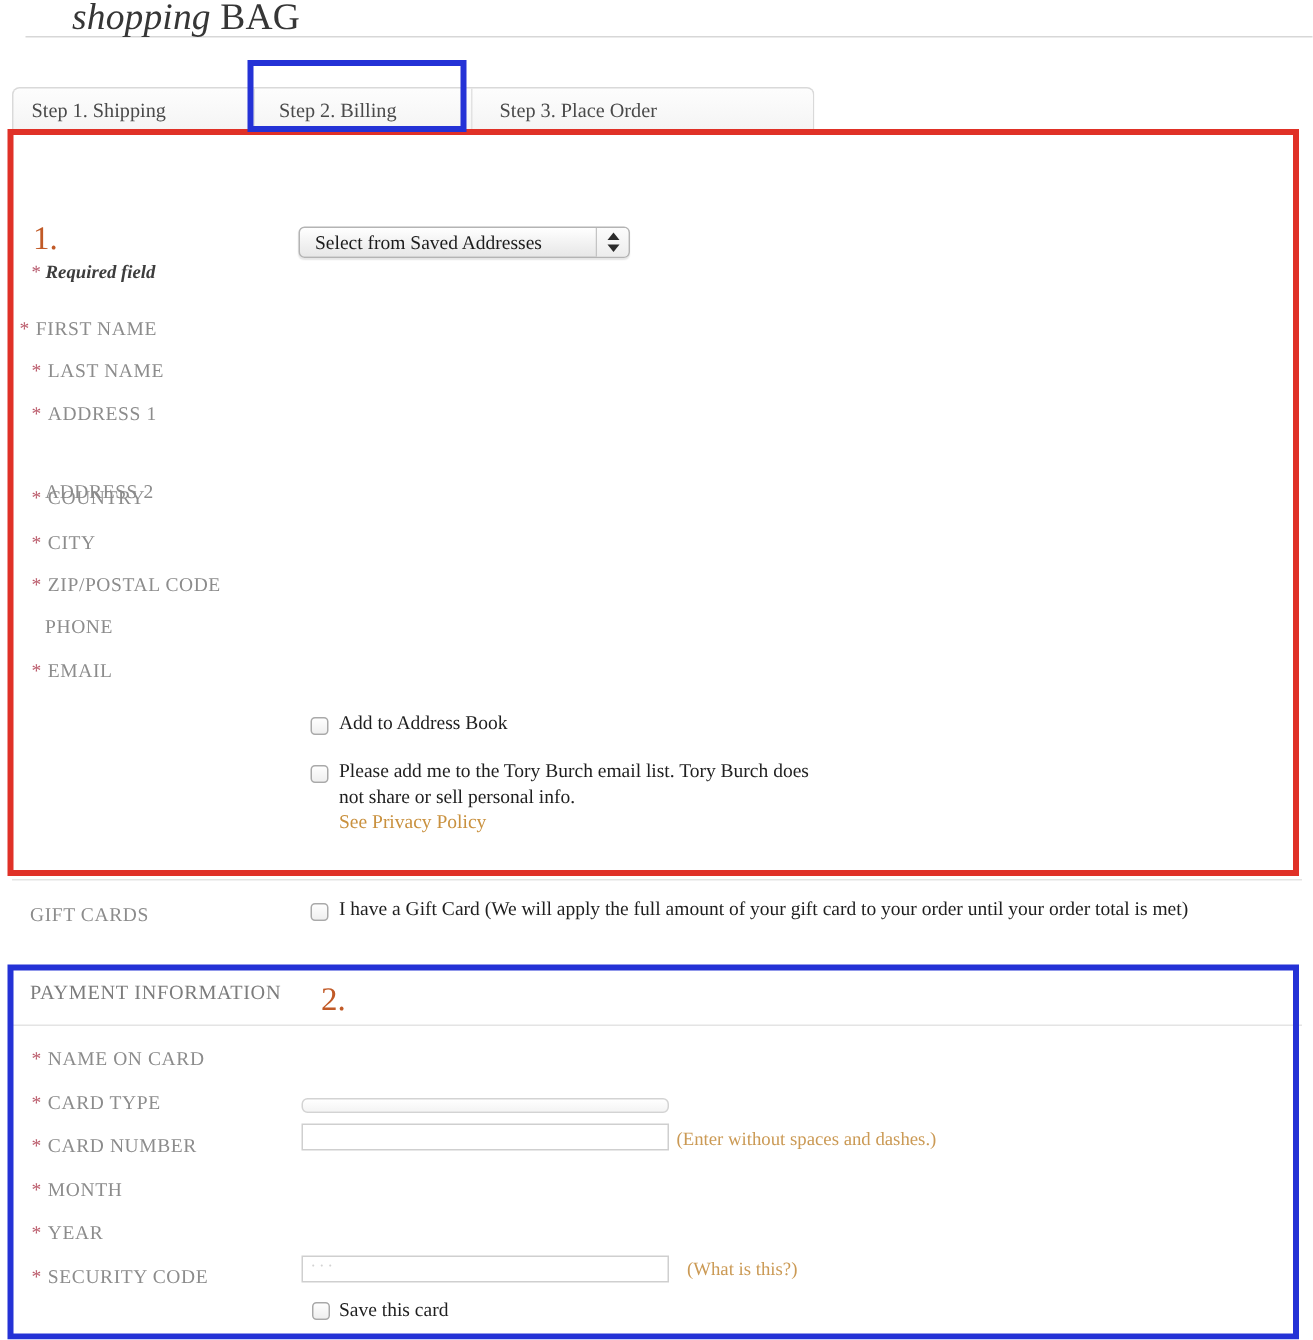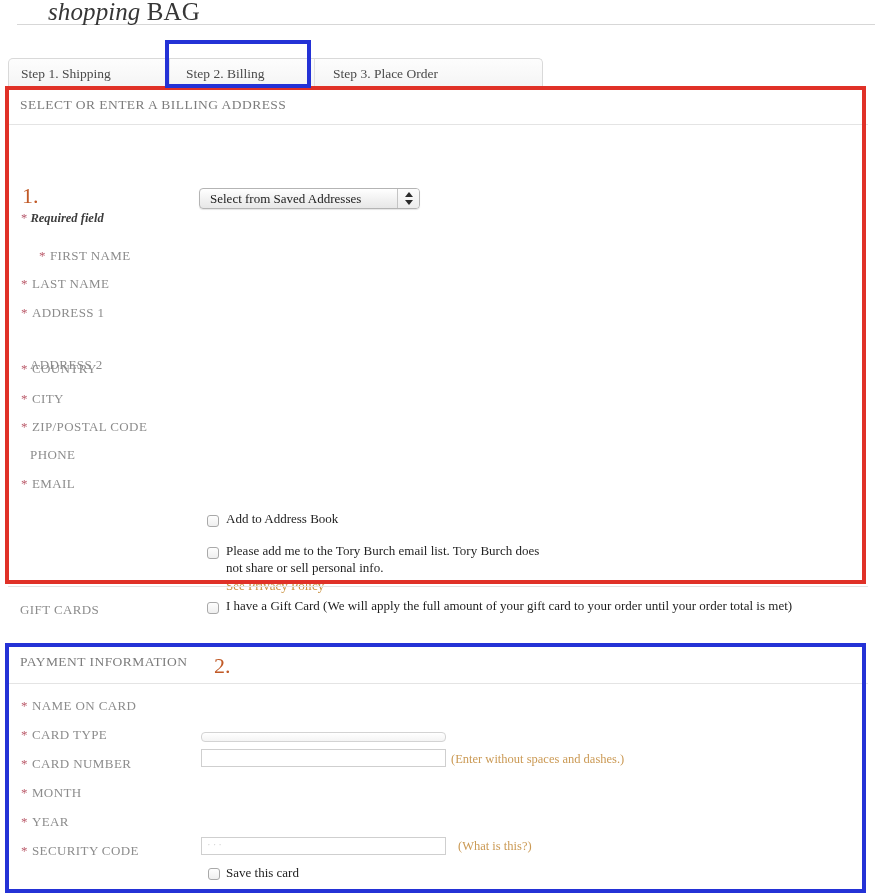--- a/index.html
+++ b/index.html
@@ -247,39 +247,36 @@
   <div class="tab sep" id="tab-billing">
     <span>Step 2. Billing</span>
   </div>
   <div class="tab sep" id="tab-place">
     <span>Step 3. Place Order</span>
   </div>
 </div>
 
 <div id="content">
 
-  <div class="section-head" style="height:36px;">
-    <div class="head-label">SELECT OR ENTER A BILLING ADDRESS</div>
-  </div>
 
   <div style="position:relative;height:490px;">
 
     <div class="step-num" style="left:14px; top:58px;">1.</div>
 
     <div class="req-note" style="left:13px; top:86px;">
       <span class="star">*</span>
       <span>Required field</span>
     </div>
 
     <div class="mac-select" style="left:191px; top:63px; width:221px;">
       <span>Select from Saved Addresses</span>
       <span class="arrows"></span>
     </div>
 
-    <div class="field-label" style="left:31px; top:123px;">
+    <div class="field-label" style="left:5px; top:123px;">
       <span class="star">*</span><span>FIRST NAME</span>
     </div>
     <div class="field-label" style="left:13px; top:151px;">
       <span class="star">*</span><span>LAST NAME</span>
     </div>
     <div class="field-label" style="left:13px; top:180px;">
       <span class="star">*</span><span>ADDRESS 1</span>
     </div>
     <div class="field-label" style="left:13px; top:208px;margin-top:24px;">
       <span class="nostar"></span><span>ADDRESS 2</span>

